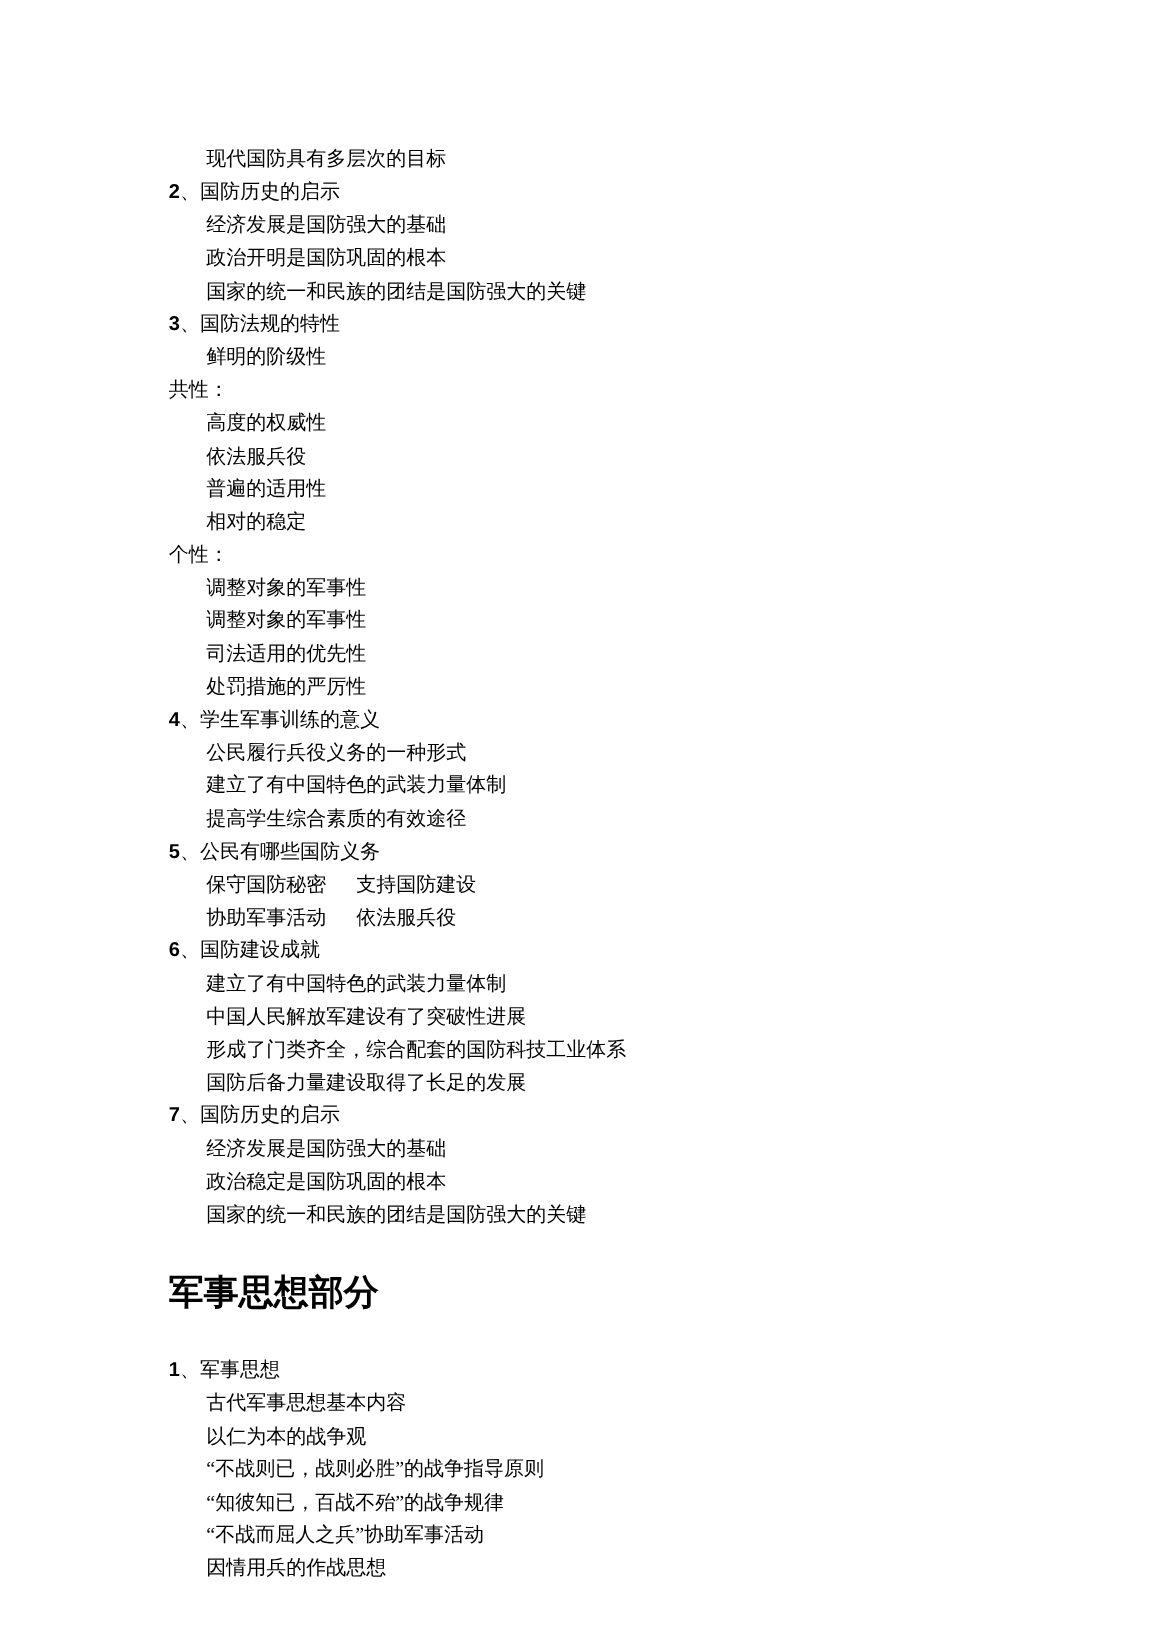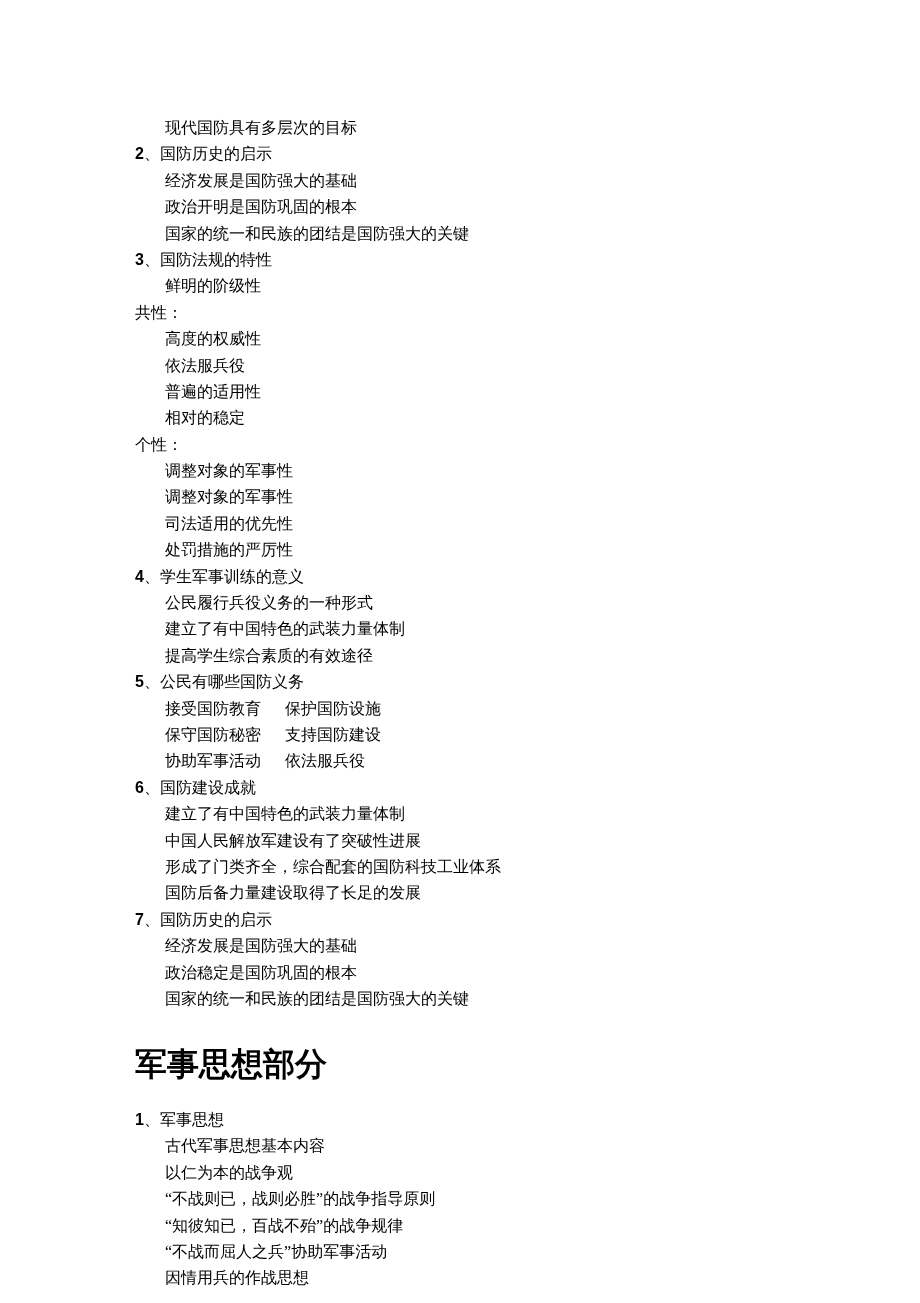--- a/index.html
+++ b/index.html
@@ -25,23 +25,23 @@
     }
     .num-prefix {
       font-family: Arial, "Helvetica Neue", Helvetica, sans-serif;
       font-weight: bold;
     }
     .heading {
       margin: 0;
       font-weight: normal;
     }
     .section-heading {
-      font-size: 32px;
+      font-size: 28px;
       margin-top: 26px;
-      margin-bottom: 16px;
+      margin-bottom: 26px;
     }
     .pair-row {
       padding-left: 30px;
     }
     .pair-left {
       display: inline-block;
       width: 120px;
     }
     .pair-right {
       display: inline-block;
@@ -80,23 +80,20 @@
     <span class="num-prefix">4</span><span>、学生军事训练的意义</span>
   </p>
   <p class="line indent-1">公民履行兵役义务的一种形式</p>
   <p class="line indent-1">建立了有中国特色的武装力量体制</p>
   <p class="line indent-1">提高学生综合素质的有效途径</p>
 
   <p class="line heading">
     <span class="num-prefix">5</span><span>、公民有哪些国防义务</span>
   </p>
   <p class="line pair-row">
-    <span class="pair-left">接受国防教育</span><span class="pair-right">保护国防设施</span>
-  </p>
-  <p class="line pair-row">
     <span class="pair-left">保守国防秘密</span><span class="pair-right">支持国防建设</span>
   </p>
   <p class="line pair-row">
     <span class="pair-left">协助军事活动</span><span class="pair-right">依法服兵役</span>
   </p>
 
   <p class="line heading">
     <span class="num-prefix">6</span><span>、国防建设成就</span>
   </p>
   <p class="line indent-1">建立了有中国特色的武装力量体制</p>

